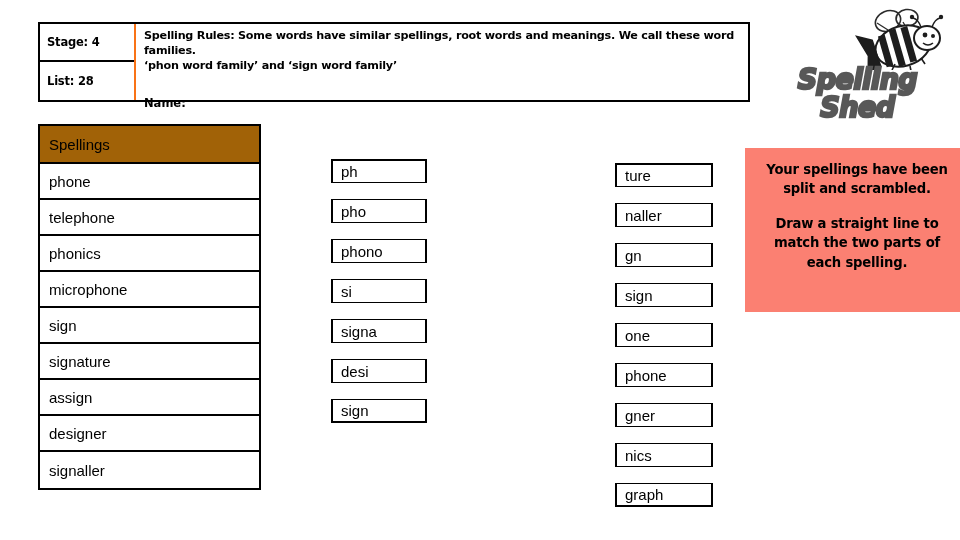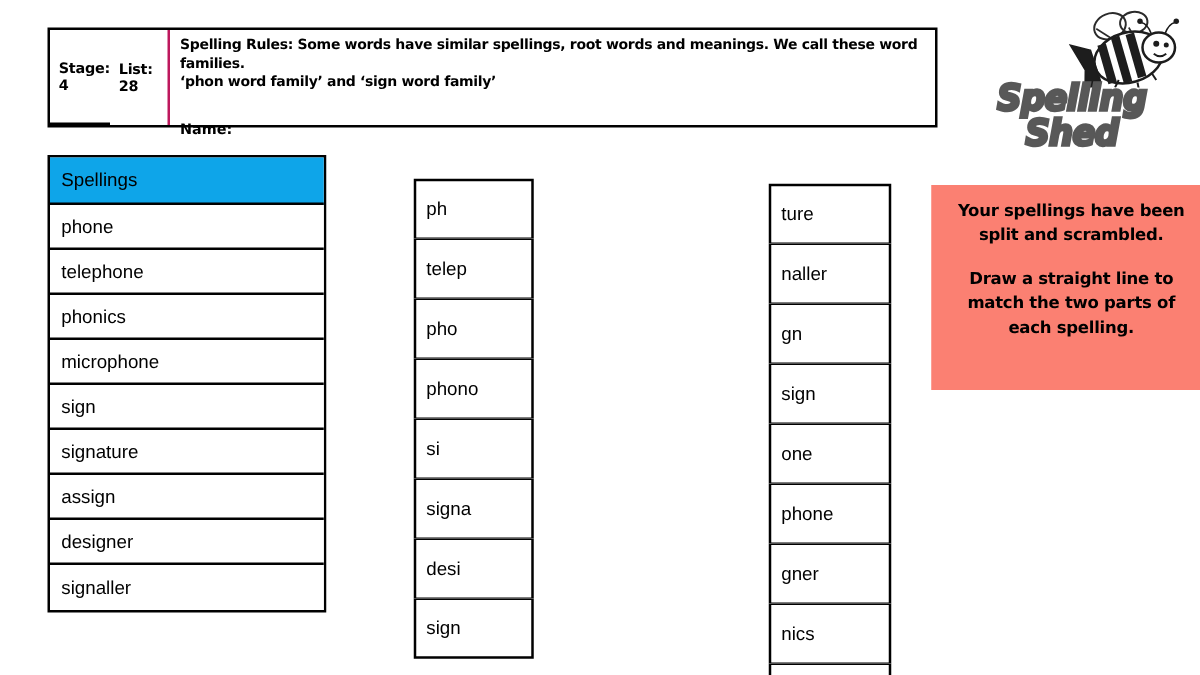--- a/index.html
+++ b/index.html
@@ -23,24 +23,24 @@
     top: 22px;
     width: 712px;
     height: 80px;
     border: 2px solid #000;
     box-sizing: border-box;
     display: flex;
   }
   #header-left-col {
     width: 96px;
     flex: 0 0 96px;
-    border-right: 2px solid #be185d;
-    box-sizing: border-box;
-    display: flex;
-    flex-direction: row;
+    border-right: 2px solid #f97316;
+    box-sizing: border-box;
+    display: flex;
+    flex-direction: column;
   }
   .hdr-cell {
     flex: 1 1 50%;
     box-sizing: border-box;
     display: flex;
     align-items: center;
     padding-left: 7px;
     font-size: 11.5px;
     font-weight: bold;
     font-family: "DejaVu Sans", sans-serif;
@@ -107,21 +107,21 @@
     position: absolute;
     left: 38px;
     top: 124px;
     width: 223px;
     border: 2px solid #000;
     box-sizing: border-box;
   }
   #spellings-header {
     height: 38px;
     box-sizing: border-box;
-    background: #0ea5e9;
+    background: #a16207;
     border-bottom: 2px solid #000;
     display: flex;
     align-items: center;
     padding-left: 9px;
     font-size: 15px;
   }
   .spelling-row {
     height: 36px;
     box-sizing: border-box;
     border-bottom: 2px solid #000;
@@ -142,30 +142,31 @@
     left: 331px;
     top: 143px;
     width: 96px;
   }
   #scramble-col-right {
     left: 615px;
     top: 147px;
     width: 98px;
   }
   .scramble-cell {
-    height: 48px;
+    height: 24px;
     box-sizing: border-box;
     border: 2px solid #000;
     border-bottom-width: 1px;
     border-top-width: 1px;
     display: flex;
     align-items: center;
     padding-left: 8px;
     font-size: 15px;
     background: #ffffff;
+    margin-top: 16px;
   }
   .scramble-cell:first-child { border-top-width: 2px; }
   .scramble-cell:last-child { border-bottom-width: 2px; }
 
   
   #instruction-box {
     position: absolute;
     left: 745px;
     top: 148px;
     width: 224px;
@@ -239,21 +240,20 @@
   <div class="spelling-row">microphone</div>
   <div class="spelling-row">sign</div>
   <div class="spelling-row">signature</div>
   <div class="spelling-row">assign</div>
   <div class="spelling-row">designer</div>
   <div class="spelling-row">signaller</div>
 </div>
 
 <div class="scramble-col" id="scramble-col-left">
   <div class="scramble-cell">ph</div>
-  <div class="scramble-cell">telep</div>
   <div class="scramble-cell">pho</div>
   <div class="scramble-cell">phono</div>
   <div class="scramble-cell">si</div>
   <div class="scramble-cell">signa</div>
   <div class="scramble-cell">desi</div>
   <div class="scramble-cell">sign</div>
 </div>
 
 <div class="scramble-col" id="scramble-col-right">
   <div class="scramble-cell">ture</div>

